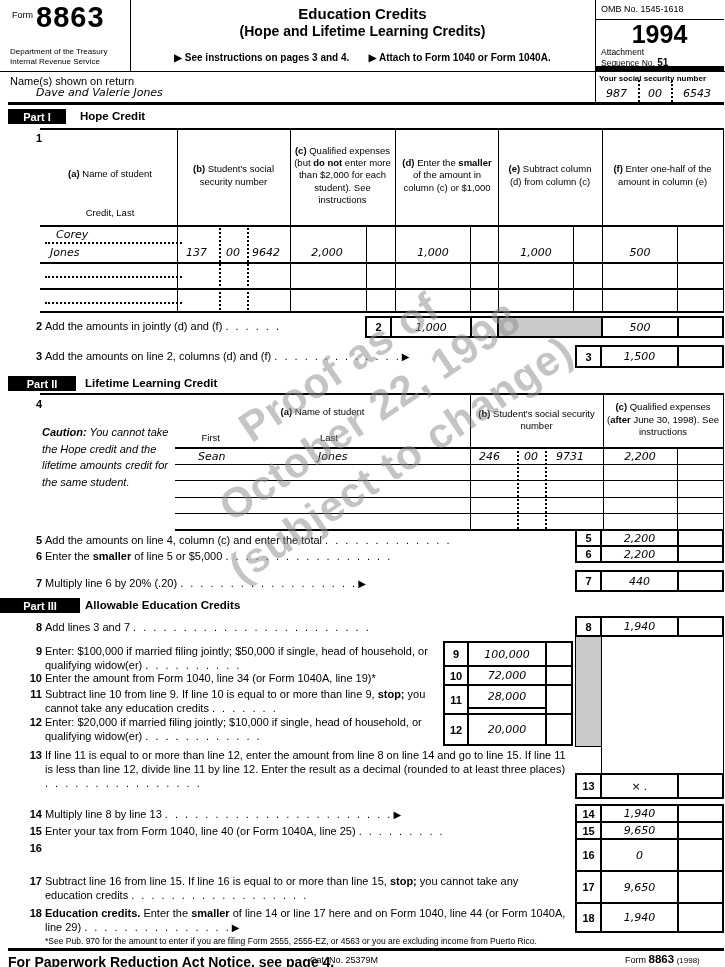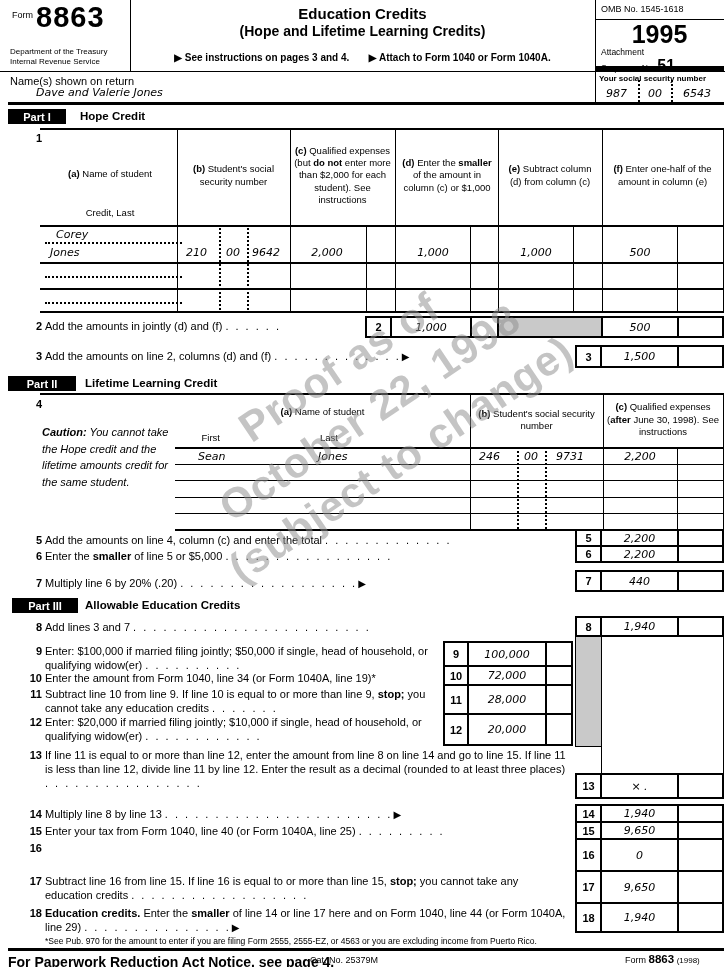--- a/index.html
+++ b/index.html
@@ -53,25 +53,25 @@
   <div class="abs b" style="left:130px;top:5px;width:465px;text-align:center;font-size:15px">Education Credits</div>
   <div class="abs b" style="left:130px;top:23px;width:465px;text-align:center;font-size:14px">(Hope and Lifetime Learning Credits)</div>
   <div class="abs b" style="left:130px;top:52px;width:465px;text-align:center;font-size:10px">
     <span>▶ See instructions on pages 3 and 4.</span>
     <span style="display:inline-block;width:14px"></span>
     <span>▶ Attach to Form 1040 or Form 1040A.</span>
   </div>
 
   <div class="abs" style="left:601px;top:4px;font-size:9px">OMB No. 1545-1618</div>
   <div class="hl1" style="left:595px;top:19px;width:129px"></div>
-  <div class="abs b" style="left:595px;top:20px;width:129px;text-align:center;font-size:25px">1995</div>
+  <div class="abs b" style="left:595px;top:20px;width:129px;text-align:center;font-size:25px">1994</div>
   <div class="abs" style="left:601px;top:47px;font-size:8.5px">Attachment</div>
   <div class="abs" style="left:601px;top:57px;font-size:8.5px">
     <span>Sequence No.</span>
-    <span class="b" style="font-size:16px">51</span>
+    <span class="b" style="font-size:10px">51</span>
   </div>
 
   <div class="abs" style="left:10px;top:75px;font-size:11px">Name(s) shown on return</div>
   <div class="valabs" style="left:36px;top:86px">Dave and Valerie Jones</div>
   <div class="abs b" style="left:599px;top:74px;font-size:8px">Your social security number</div>
   <div class="valabs" style="left:606px;top:87px">987</div>
   <div class="valabs" style="left:648px;top:87px">00</div>
   <div class="valabs" style="left:683px;top:87px">6543</div>
   <div class="dashv" style="left:638px;top:80px;height:22px;border-left-width:2px;border-left-style:dotted"></div>
   <div class="dashv" style="left:671px;top:80px;height:22px;border-left-width:2px;border-left-style:dotted"></div>
@@ -117,21 +117,21 @@
   </div>
   <div class="hdr center-flex" style="left:605px;top:128px;width:115px;height:95px">
     <span><span class="b">(f)</span><span> Enter one-half of the amount in column (e)</span></span>
   </div>
 
   <div class="dashh" style="left:45px;top:242px;width:137px"></div>
   <div class="dashh" style="left:45px;top:276px;width:137px"></div>
   <div class="dashh" style="left:45px;top:302px;width:137px"></div>
   <div class="valabs" style="left:56px;top:228px">Corey</div>
   <div class="valabs" style="left:50px;top:246px">Jones</div>
-  <div class="valabs" style="left:186px;top:246px">210</div>
+  <div class="valabs" style="left:186px;top:246px">137</div>
   <div class="valabs" style="left:226px;top:246px">00</div>
   <div class="valabs" style="left:252px;top:246px">9642</div>
   <div class="valabs" style="left:292px;top:246px;width:70px;text-align:center">2,000</div>
   <div class="valabs" style="left:398px;top:246px;width:70px;text-align:center">1,000</div>
   <div class="valabs" style="left:501px;top:246px;width:70px;text-align:center">1,000</div>
   <div class="valabs" style="left:605px;top:246px;width:70px;text-align:center">500</div>
 
   <div class="lno" style="left:22px;top:320px">2</div>
   <div class="txt" style="left:45px;top:320px">
     <span>Add the amounts in jointly (d) and (f)</span>
@@ -228,21 +228,21 @@
     <span>Multiply line 6 by 20% (.20)</span>
     <span class="dots">. . . . . . . . . . . . . . . . . .</span>
     <span class="arrow">▶</span>
   </div>
   <div class="numbox" style="left:575px;top:570px;width:27px;height:22px">7</div>
   <div class="cellbox" style="left:600px;top:570px;width:79px;height:22px">
       <span class="val">440</span>
     </div>
   <div class="cellbox" style="left:677px;top:570px;width:47px;height:22px"></div>
 
-  <div class="partbar" style="left:12px;top:598px;width:66px;height:15px">Part III</div>
+  <div class="partbar" style="left:0;top:598px;width:80px;height:15px">Part III</div>
   <div class="parttitle" style="left:85px;top:599px">Allowable Education Credits</div>
 
   <div class="lno" style="left:22px;top:621px">8</div>
   <div class="txt" style="left:45px;top:621px">
     <span>Add lines 3 and 7</span>
     <span class="dots">. . . . . . . . . . . . . . . . . . . . . . . .</span>
   </div>
   <div class="numbox" style="left:575px;top:616px;width:27px;height:21px">8</div>
   <div class="cellbox" style="left:600px;top:616px;width:79px;height:21px">
       <span class="val">1,940</span>
@@ -272,21 +272,21 @@
       <span class="val">72,000</span>
     </div>
   <div class="cellbox" style="left:545px;top:665px;width:28px;height:21px"></div>
 
   <div class="lno" style="left:22px;top:688px">11</div>
   <div class="txt" style="left:45px;top:688px;width:392px">
     <span>Subtract line 10 from line 9. If line 10 is equal to or more than line 9, </span><span class="b">stop;</span><span> you cannot take any education credits</span>
     <span class="dots">. . . . . . .</span>
   </div>
   <div class="numbox" style="left:443px;top:684px;width:26px;height:31px">11</div>
-  <div class="cellbox" style="left:467px;top:684px;width:80px;height:31px">
+  <div class="cellbox" style="left:467px;top:684px;width:80px;height:25px">
       <span class="val">28,000</span>
     </div>
   <div class="cellbox" style="left:545px;top:684px;width:28px;height:31px"></div>
 
   <div class="lno" style="left:22px;top:716px">12</div>
   <div class="txt" style="left:45px;top:716px;width:392px">
     <span>Enter: $20,000 if married filing jointly; $10,000 if single, head of household, or qualifying widow(er)</span>
     <span class="dots">. . . . . . . . . . . .</span>
   </div>
   <div class="numbox" style="left:443px;top:713px;width:26px;height:33px">12</div>

